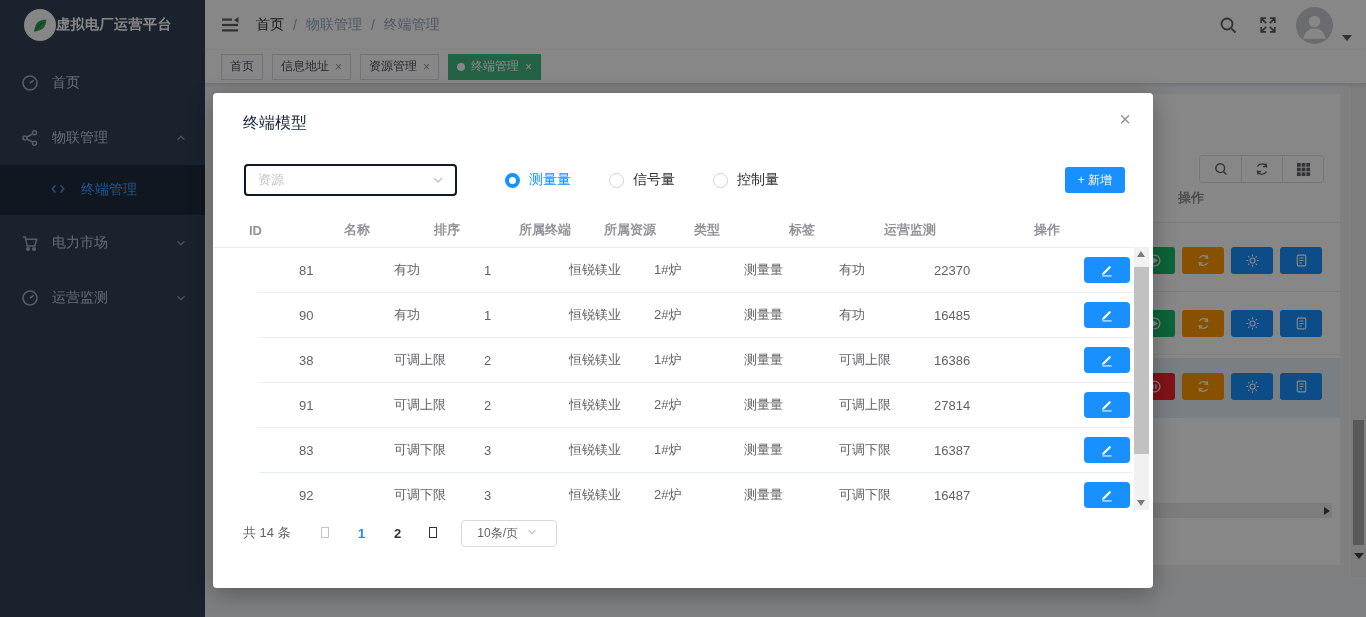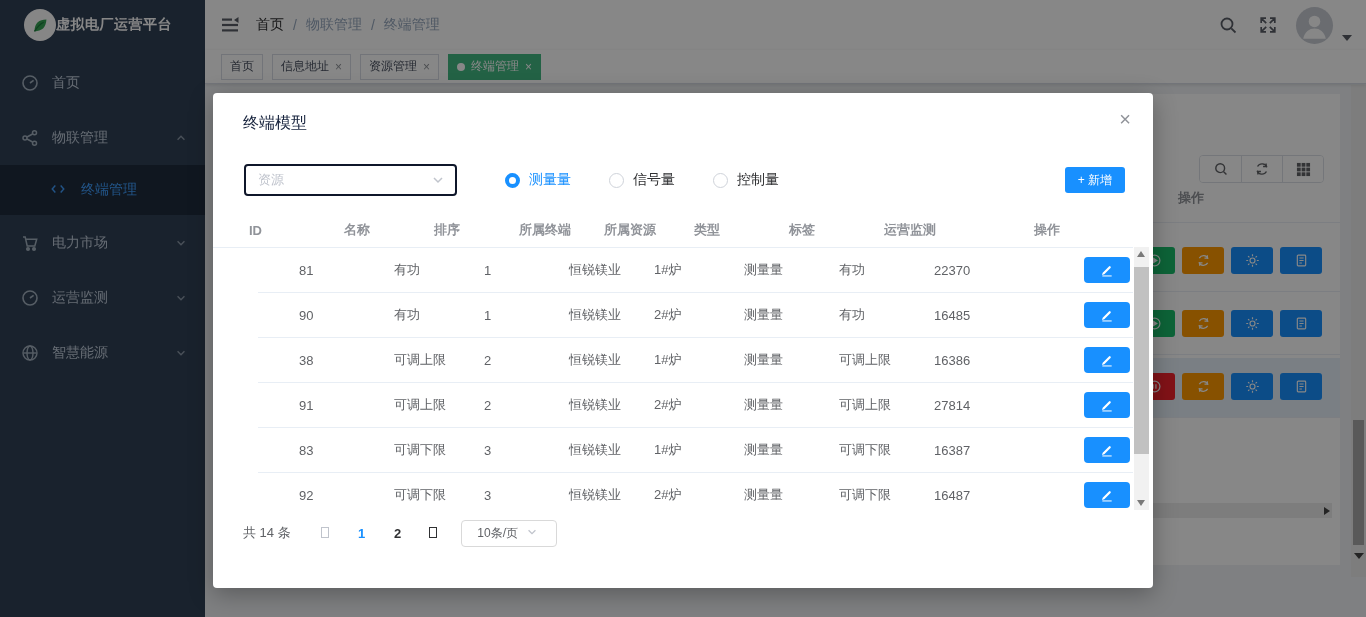--- a/index.html
+++ b/index.html
@@ -164,35 +164,20 @@
         </span>
     </div>
     <div class="menu-item">
       <span class="mi-icon">
           <svg width="18" height="18" viewBox="0 0 18 18" fill="none" stroke="currentColor" stroke-width="1.6">
             <circle cx="9" cy="9" r="7"></circle>
             <path d="M9 9l3.6-2.6"></path>
           </svg>
         </span>
       <span>运营监测</span>
-      <span class="mi-chev">
-          <svg width="12" height="12" viewBox="0 0 14 14" fill="none" stroke="currentColor" stroke-width="1.6">
-            <path d="M3 5l4 4 4-4"></path>
-          </svg>
-        </span>
-    </div>
-    <div class="menu-item">
-      <span class="mi-icon">
-          <svg width="18" height="18" viewBox="0 0 18 18" fill="none" stroke="currentColor" stroke-width="1.4">
-            <circle cx="9" cy="9" r="7"></circle>
-            <ellipse cx="9" cy="9" rx="3" ry="7"></ellipse>
-            <path d="M2.3 9h13.4"></path>
-          </svg>
-        </span>
-      <span>智慧能源</span>
       <span class="mi-chev">
           <svg width="12" height="12" viewBox="0 0 14 14" fill="none" stroke="currentColor" stroke-width="1.6">
             <path d="M3 5l4 4 4-4"></path>
           </svg>
         </span>
     </div>
   </nav>
 </aside>
 
 <div class="main">

